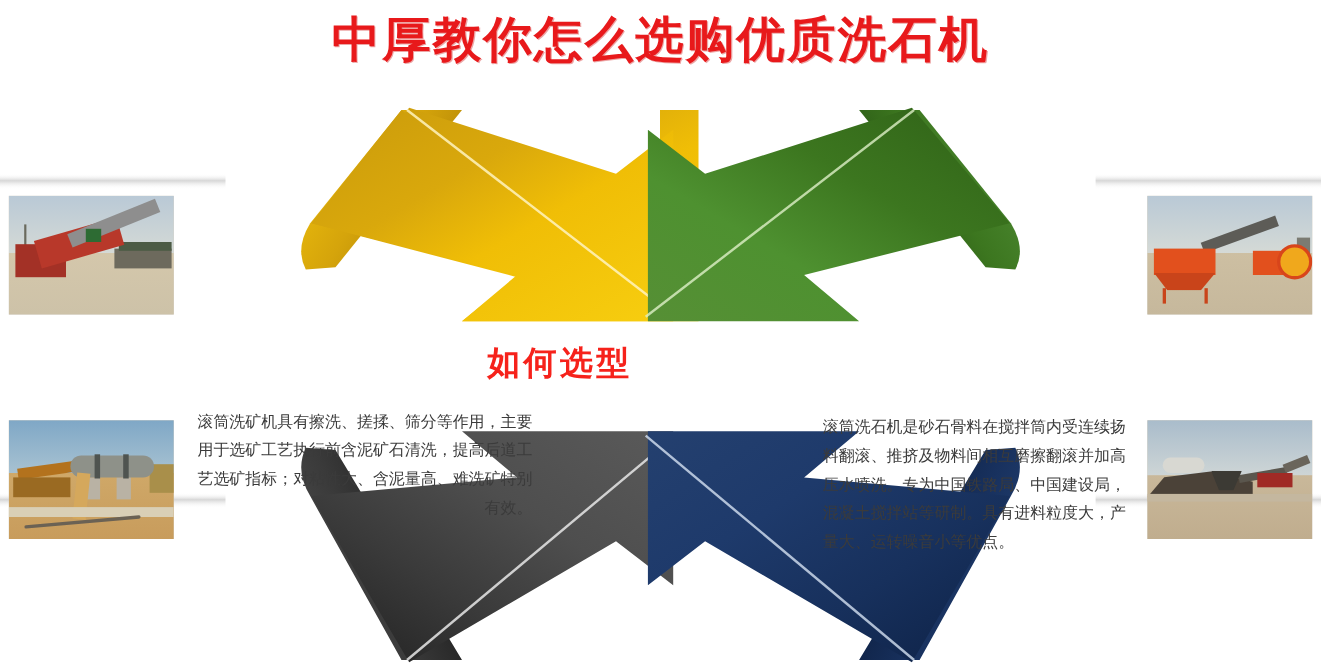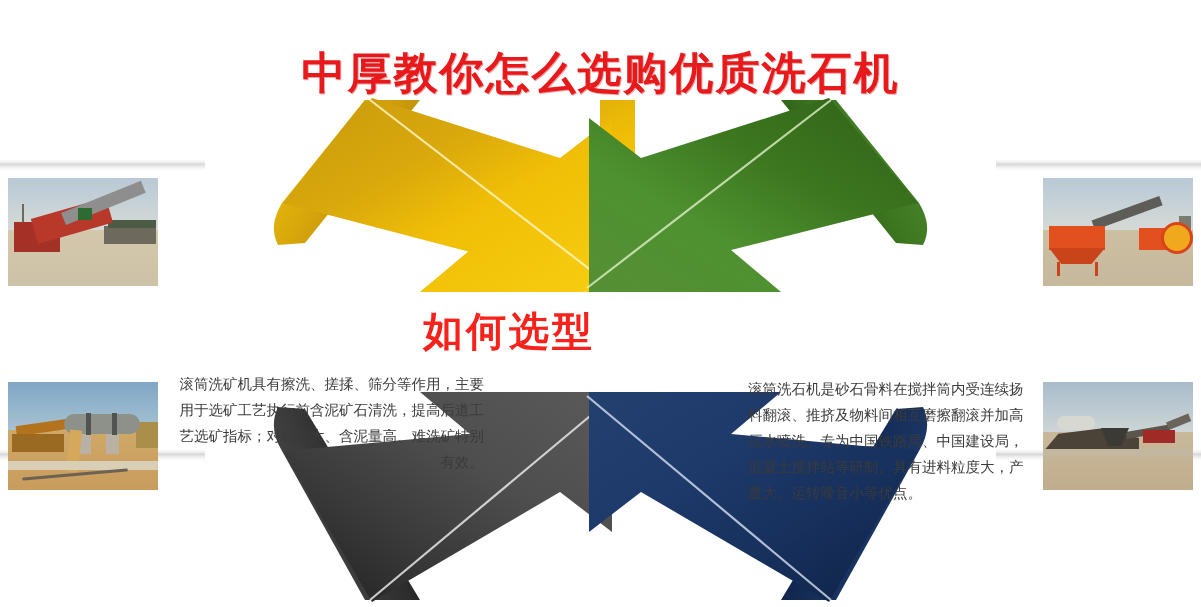--- a/index.html
+++ b/index.html
@@ -27,31 +27,30 @@
     width: 1201px;
     text-align: center;
     font-size: 44px;
     font-weight: bold;
     letter-spacing: 2px;
     color: #e8191b;
     text-shadow: 1px 1px 0 rgba(200,0,0,.35);
     line-height: 58px;
     font-family: "DejaVu Sans", "Liberation Sans", sans-serif;
     white-space: nowrap;
-    margin-top: 36px;
   }
 
   
   .center-label {
     position: absolute;
     left: 0;
     top: 303px;
     width: 1018px;
     text-align: center;
-    font-size: 40px;
+    font-size: 30px;
     font-weight: bold;
     color: #f6221b;
     letter-spacing: 3px;
     line-height: 56px;
     z-index: 40;
     white-space: nowrap;
   }
 
   
   .photo {

